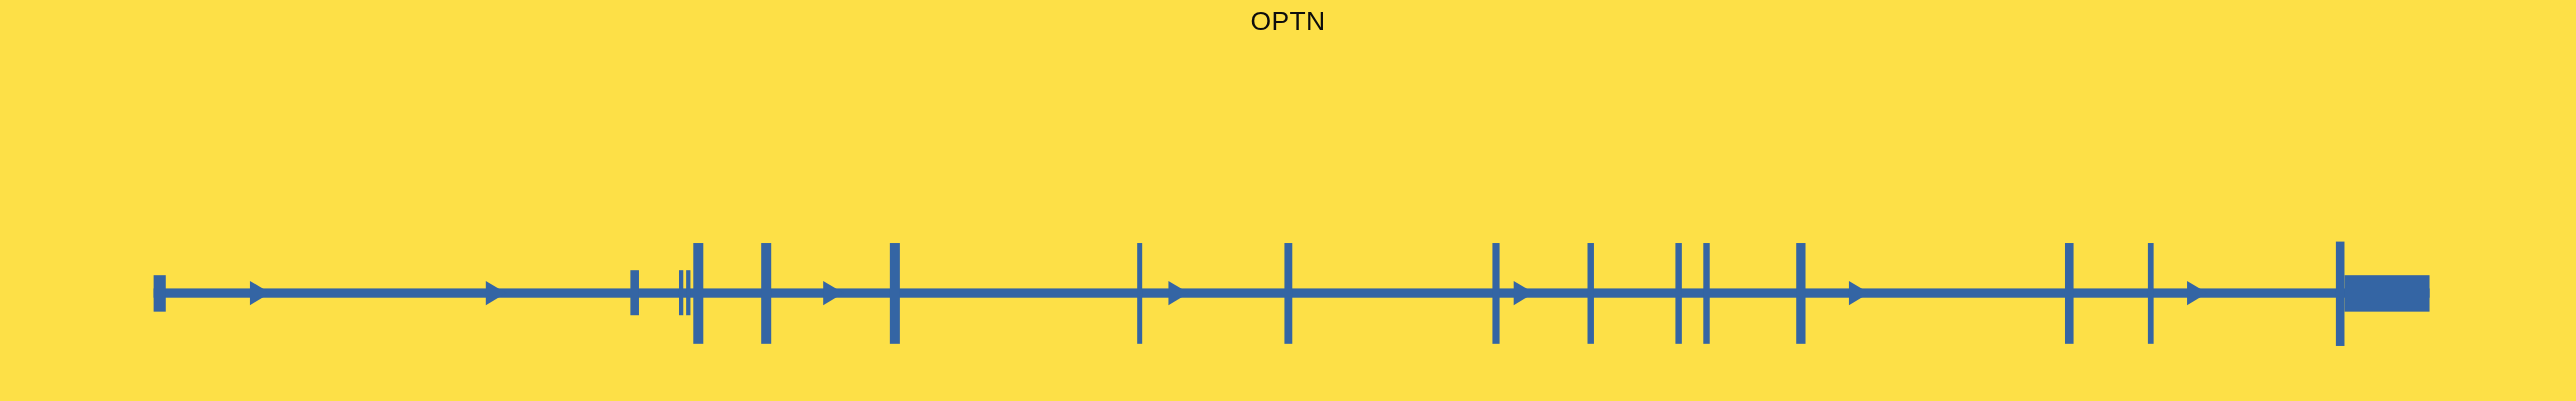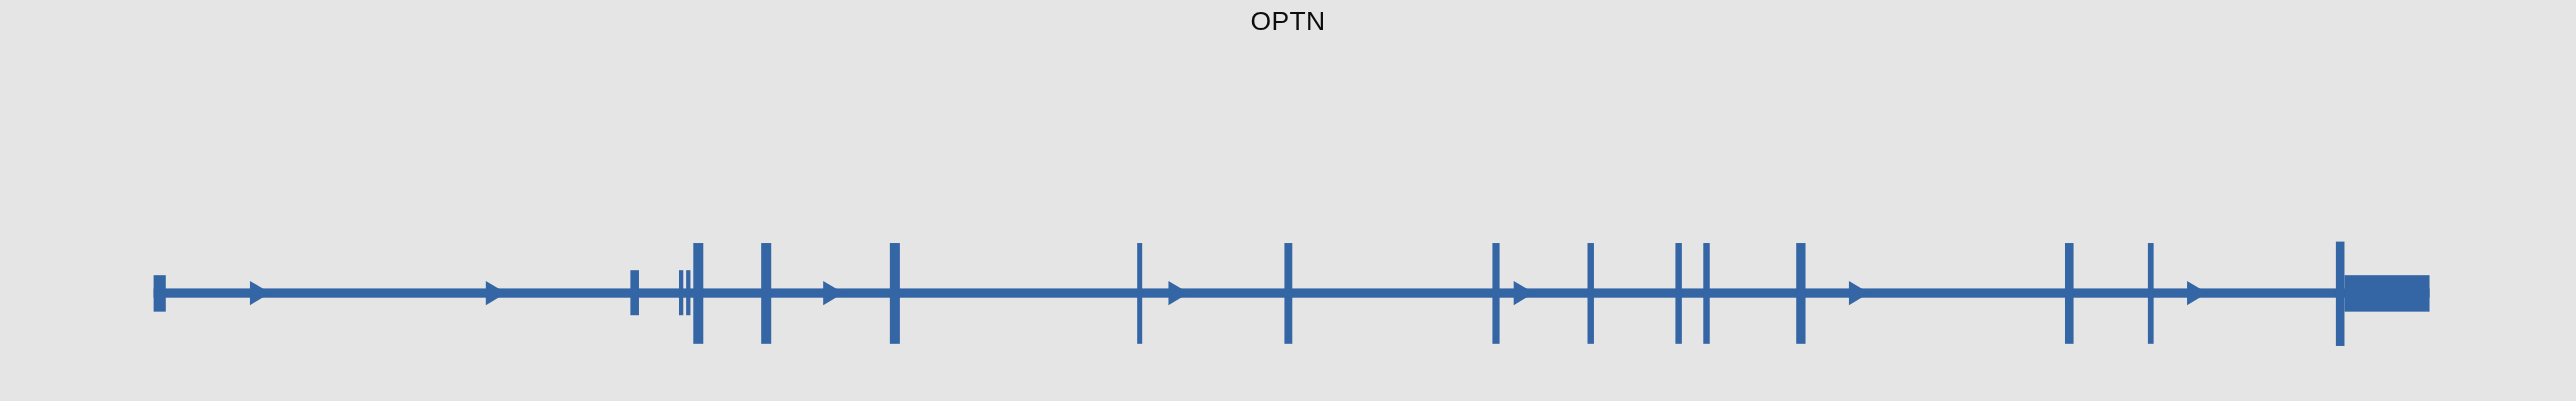--- a/index.html
+++ b/index.html
@@ -11,21 +11,21 @@
     width: 2576px;
     height: 401px;
     font-family: "Liberation Sans", sans-serif;
     overflow: hidden;
   }
 
   #figure {
     position: relative;
     width: 2576px;
     height: 401px;
-    background: #e5e5e5;
+    background: #fde047;
   }
 
   #gene-title {
     position: absolute;
     left: 0;
     top: 5.7px;
     width: 2576px;
     text-align: center;
     font-family: "Liberation Sans", sans-serif;
     font-size: 26.5px;

